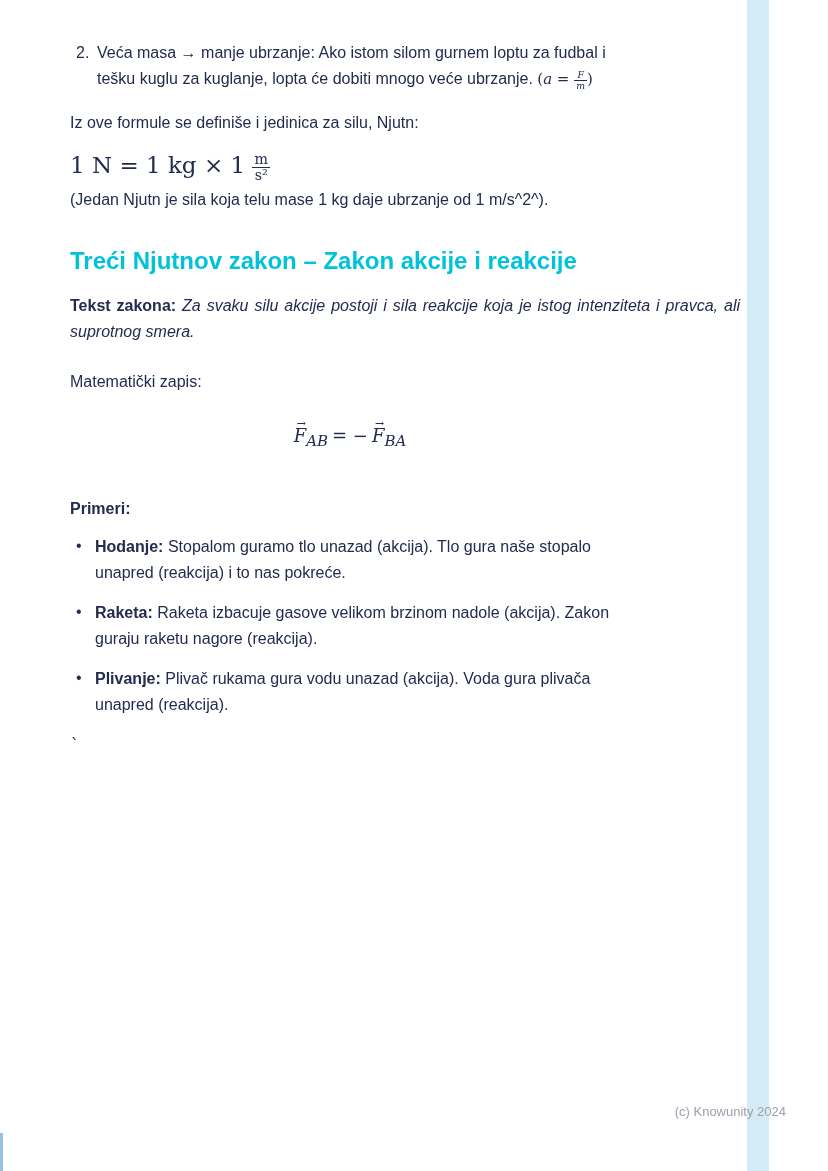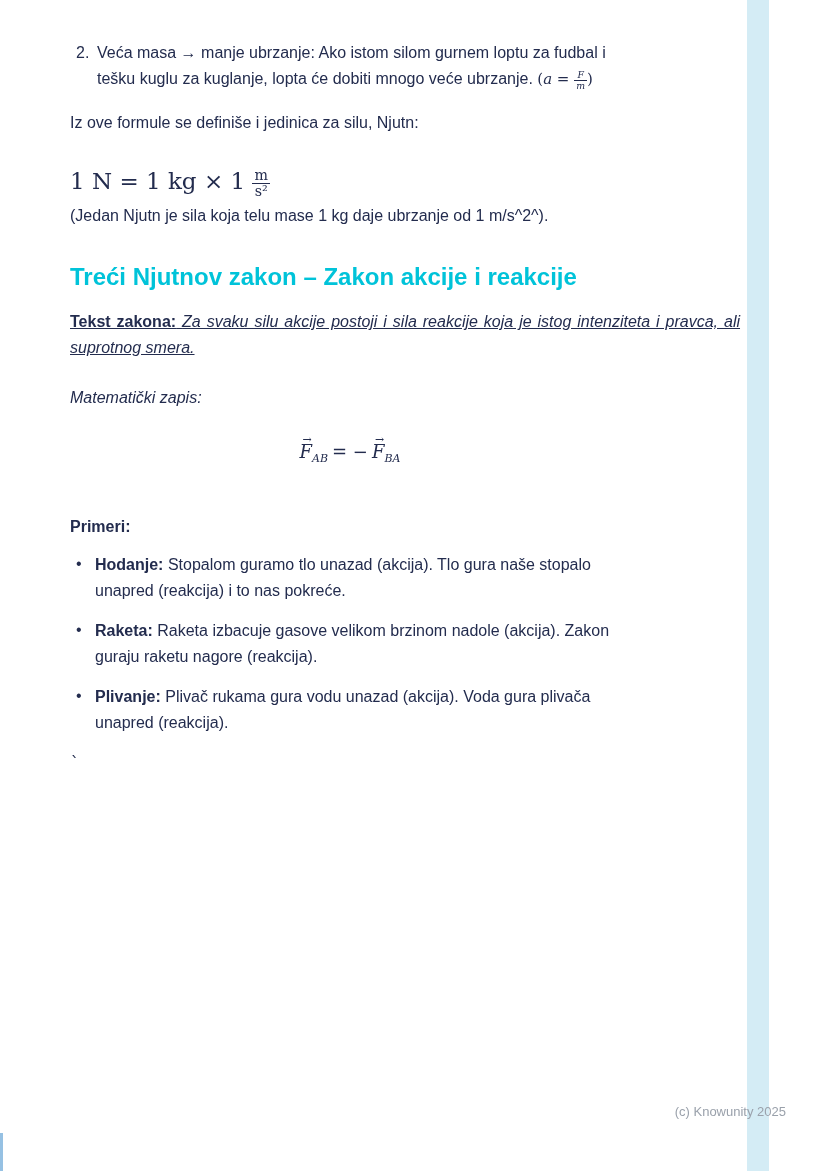--- a/index.html
+++ b/index.html
@@ -35,41 +35,41 @@
   .math { font-family:"DejaVu Serif", serif; }
   .math .var { font-style:italic; }
   .frac {
     display:inline-block; vertical-align:-0.5em; text-align:center;
     line-height:1.05; font-size:0.62em;
   }
   .frac .fnum, .frac .fden { display:block; padding:0 2px; }
   .frac .fden { border-top:1px solid currentColor; }
   .inlinef { font-size:15px; white-space:nowrap; }
 
-  .intro { margin-bottom:32px; }
+  .intro { margin-bottom:16px; }
   .newton-line { font-size:23px; margin-bottom:4px; }
   .newton-note { margin-bottom:32px; }
 
   h1.heading {
     font-size:24px; line-height:32px; font-weight:700;
     color:#00c3d9; margin:6px 0 16px 0;
   }
 
-  .para { margin-bottom:24px;text-decoration:underline; }
-  .matzapis { margin-bottom:26px;font-style:italic; }
+  .para { margin-bottom:24px; }
+  .matzapis { margin-bottom:26px; }
 
   .formula-center { text-align:center; width:560px; margin:28px 0 42px 0; }
   .f3 { font-size:18px; }
   .vec { position:relative; display:inline-block; }
   .vec .fvar { font-style:italic; }
   .vec .arr {
     position:absolute; left:3px; top:-12px; font-size:11px;
     font-style:normal; letter-spacing:0;
   }
-  .f3 sub { font-size:11px; font-style:italic; vertical-align:-4px; }
+  .f3 sub { font-size:15px; font-style:italic; vertical-align:-4px; }
   .f3 .mid { padding:0 4px; }
 
   .primeri { margin-bottom:12px; }
 
   .b-item { position:relative; padding-left:25px; max-width:545px; margin-bottom:14px; }
   .b-item .dot { position:absolute; left:6px; top:-1px; }
 
   .stray { margin-top:8px; font-family:"DejaVu Sans Mono", monospace; }
 
   .footer {
@@ -131,15 +131,15 @@
         <span class="dot">•</span>
         <b>Plivanje:</b>
         <span>Plivač rukama gura vodu unazad (akcija). Voda gura plivača unapred (reakcija).</span>
       </div>
     </div>
 
     <p class="stray">`</p>
 
   </div>
 
-  <div class="footer">(c) Knowunity 2025</div>
+  <div class="footer">(c) Knowunity 2024</div>
 
 </div>
 
 </body></html>

